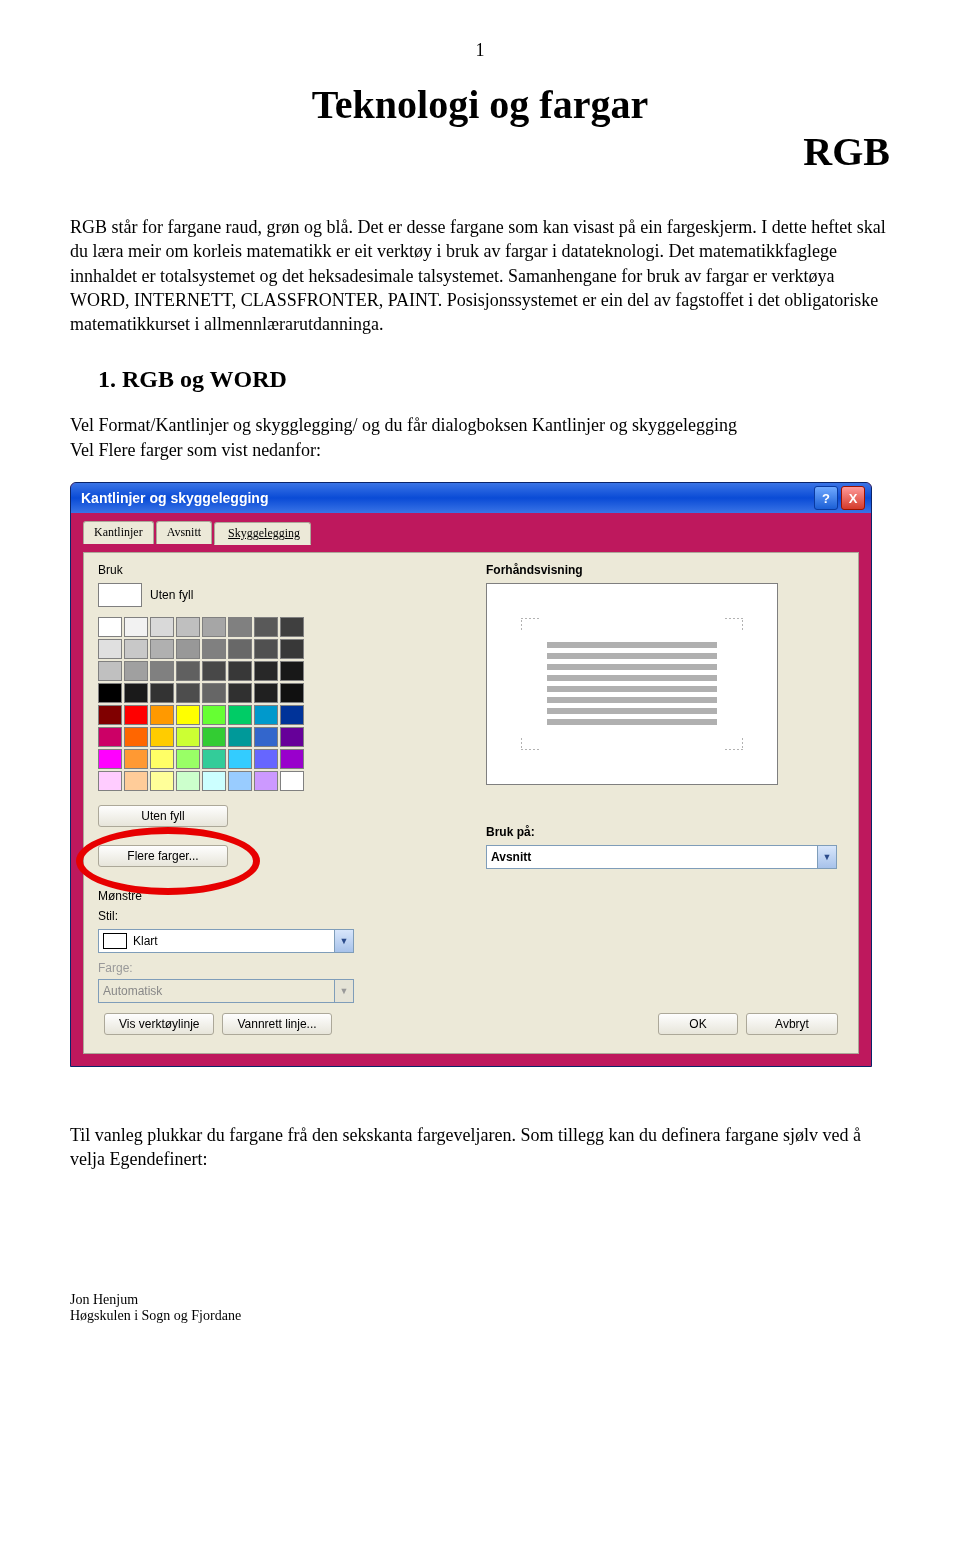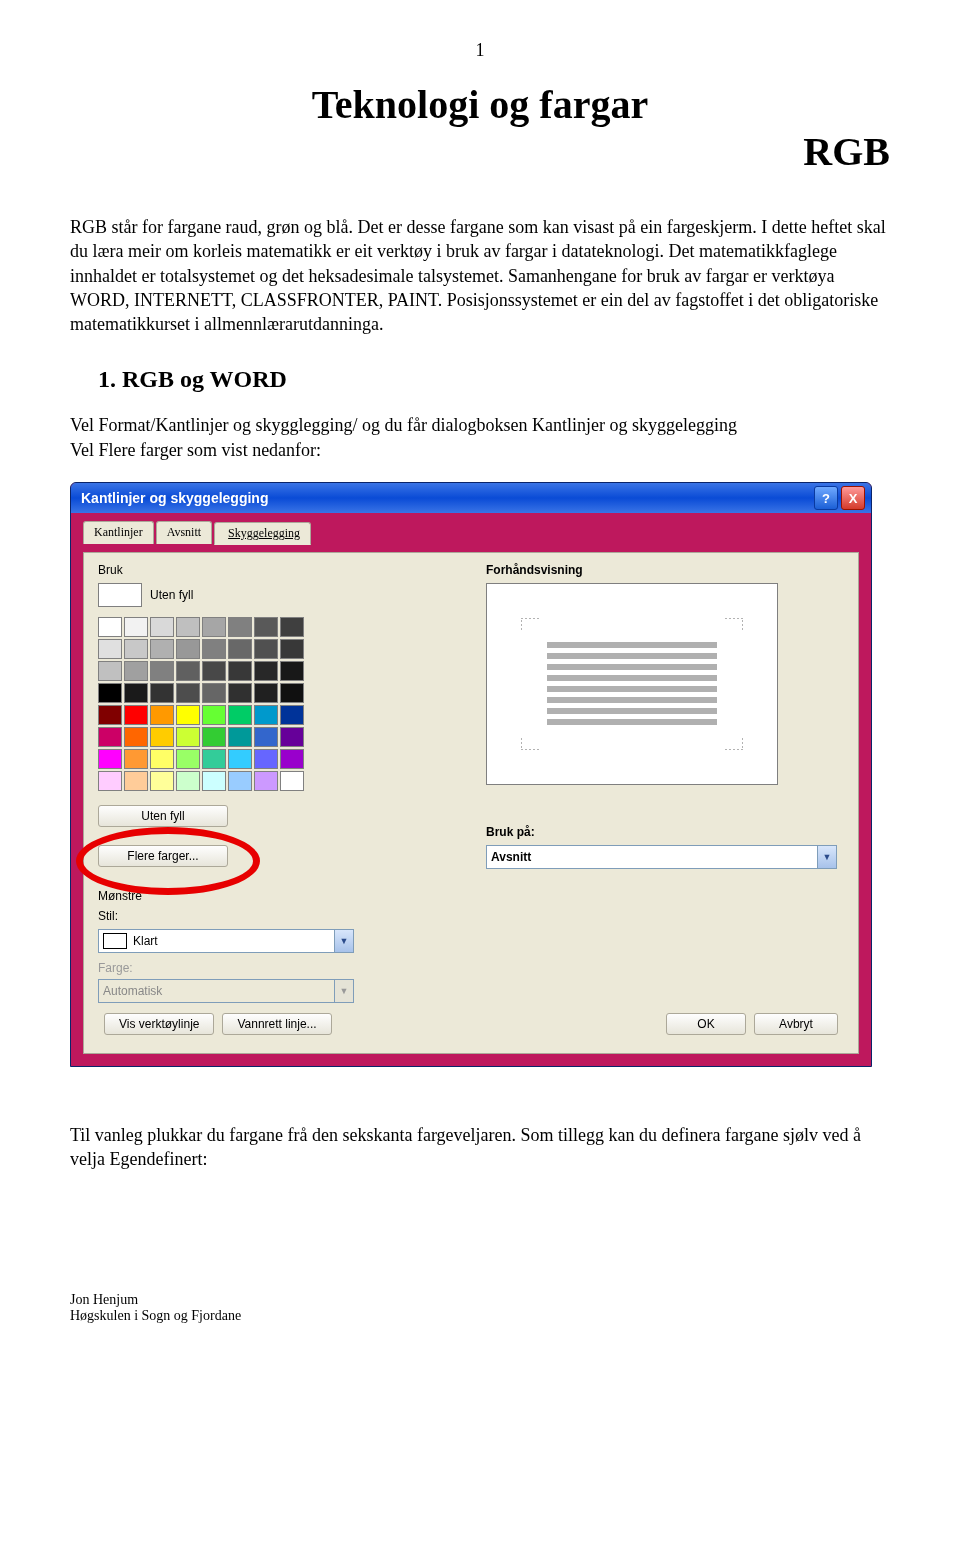--- a/index.html
+++ b/index.html
@@ -386,21 +386,21 @@
           </div>
         </div>
 
         <div class="dialog-bottom">
           <div class="dialog-bottom-left">
             <button class="btn-classic">Vis verktøylinje</button>
             <button class="btn-classic">Vannrett linje...</button>
           </div>
           <div class="dialog-bottom-right">
             <button class="btn-classic" style="width:80px">OK</button>
-            <button class="btn-classic" style="width:84px">Avbryt</button>
+            <button class="btn-classic" style="width:92px">Avbryt</button>
           </div>
         </div>
       </div>
     </div>
   </div>
 
   <p class="closing">Til vanleg plukkar du fargane frå den sekskanta fargeveljaren. Som tillegg kan du definera fargane sjølv ved å velja Egendefinert:</p>
 
   <div class="footer">
     <div>Jon Henjum</div>

